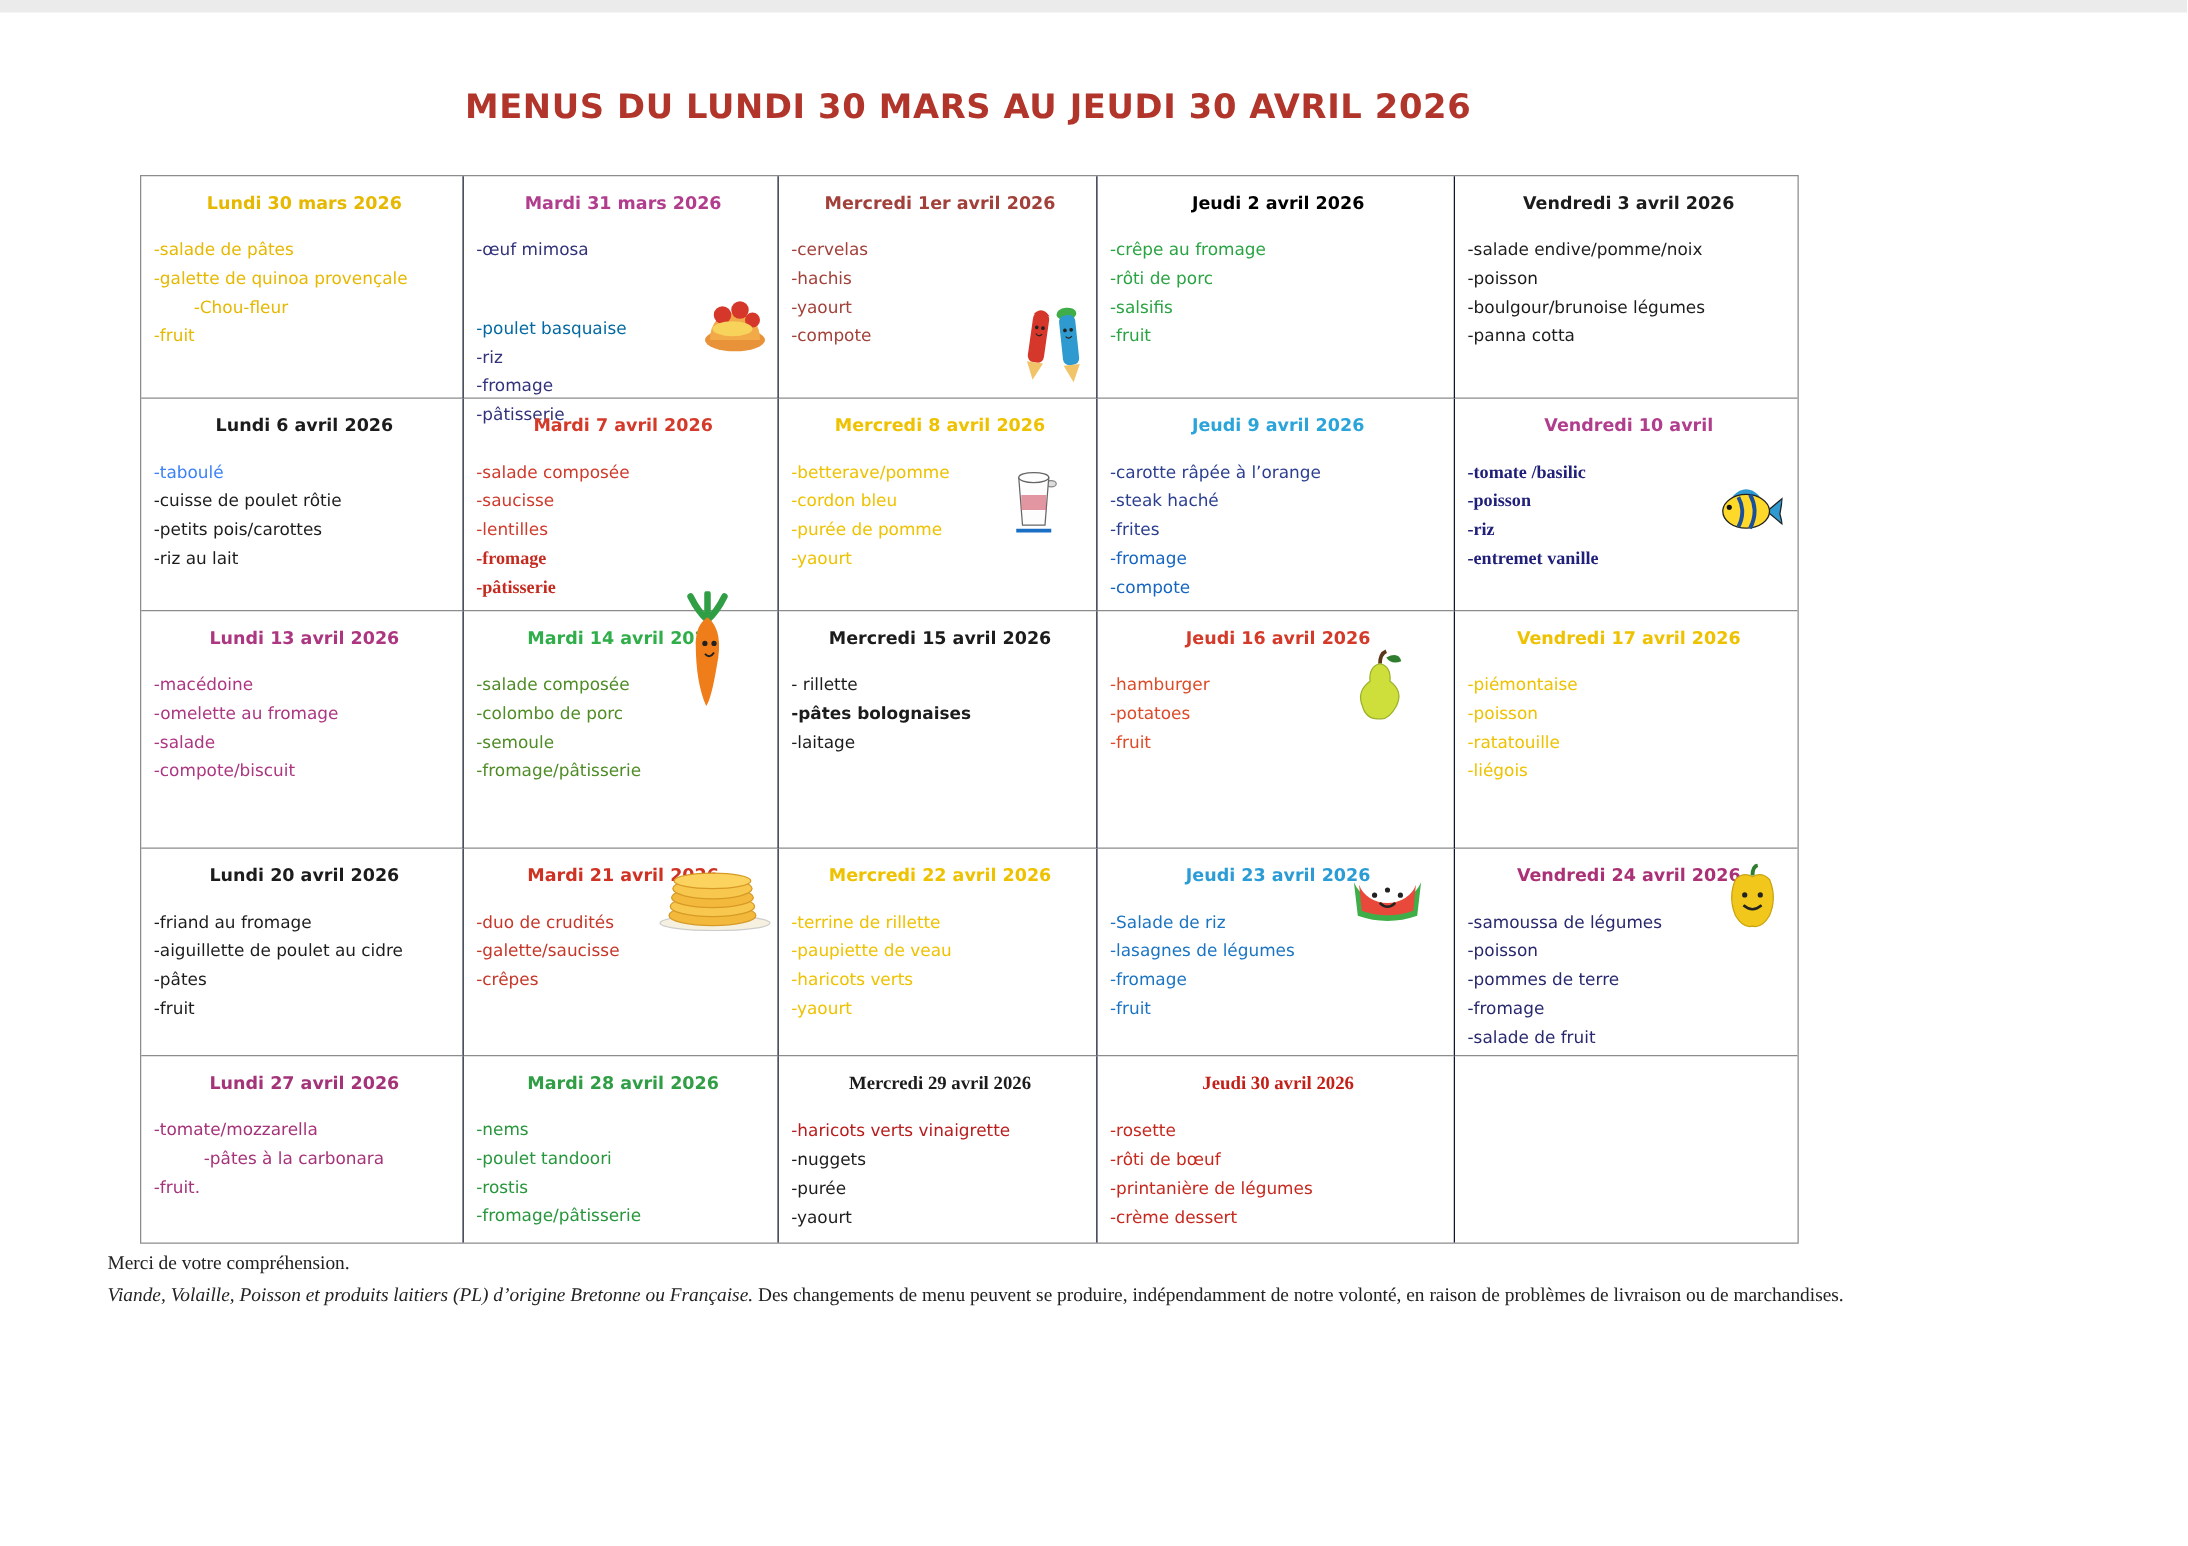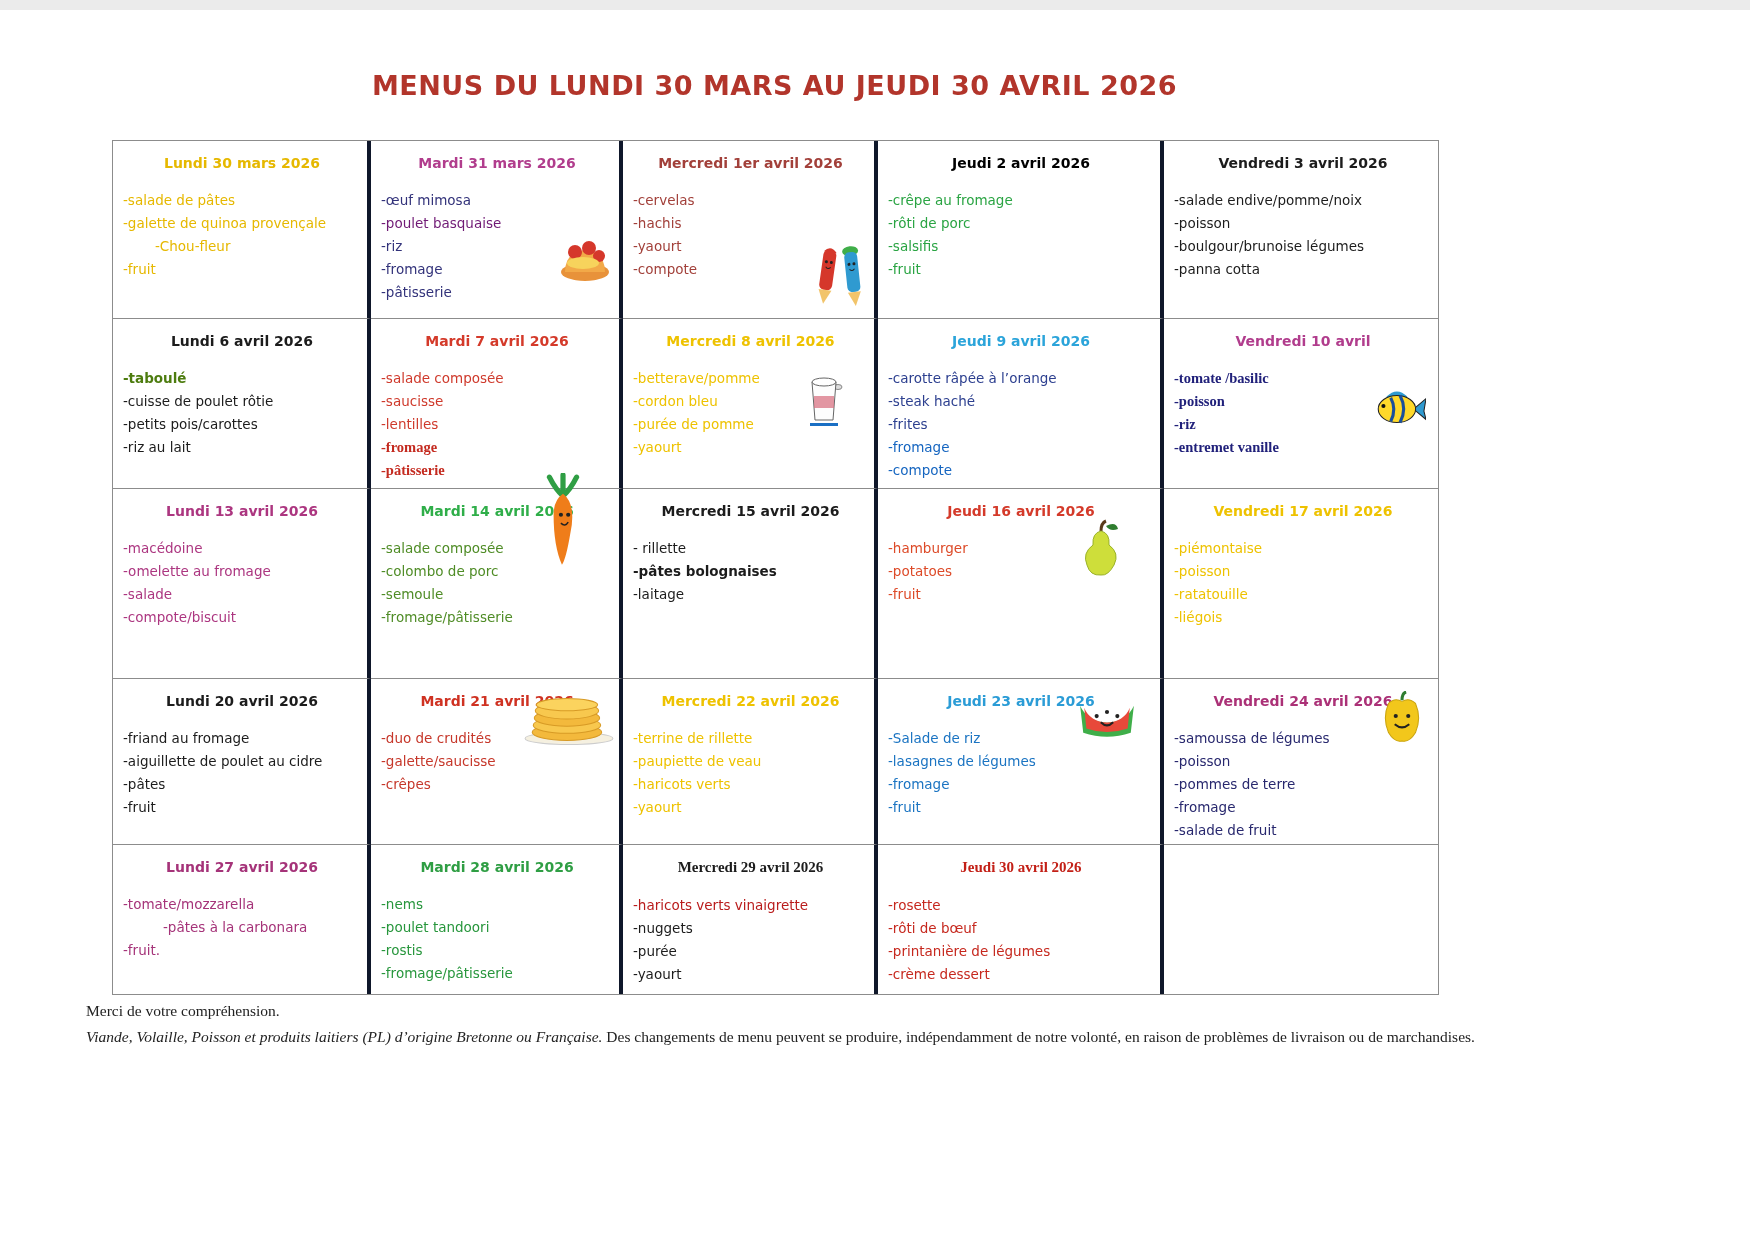--- a/index.html
+++ b/index.html
@@ -14,21 +14,21 @@
   }
   .menu-table {
     position:absolute; left:112px; top:140px;
     display:grid;
     grid-template-columns:258px 252px 255px 286px 274px;
     grid-template-rows:178px 170px 190px 166px 149px;
     border:1px solid #8c8c8c; background:#fff;
   }
   .cell {
     position:relative;
-    border-right:4px solid #0f172a; border-bottom:1px solid #8c8c8c;
+    border-right:1px solid #0f172a; border-bottom:1px solid #8c8c8c;
     padding:14px 6px 0 10px;
     box-sizing:border-box;
   }
   .cell:nth-child(5n) { border-right:none; }
   .cell:nth-child(n+21) { border-bottom:none; }
   .day-header { text-align:center; font-weight:bold; font-size:14px; white-space:nowrap; }
   .day-header.serif { font-family:"Liberation Serif", serif; font-size:15px; }
   .items { margin-top:18px; }
   .menu-item { font-size:13.5px; line-height:23px; white-space:nowrap; }
   .menu-item.serif-item { font-family:"Liberation Serif", serif; font-weight:bold; font-size:14.5px; }
@@ -62,21 +62,21 @@
           <div class="menu-item" style="color: rgb(230, 184, 0);">-salade de pâtes</div>
           <div class="menu-item" style="color: rgb(230, 184, 0);">-galette de quinoa provençale</div>
           <div class="menu-item" style="color: rgb(230, 184, 0); margin-left: 32px;">-Chou-fleur</div>
           <div class="menu-item" style="color: rgb(230, 184, 0);">-fruit</div>
         </div>
       </div>
       <div class="cell">
         <div class="day-header" style="color: rgb(177, 61, 141);">Mardi 31 mars 2026</div>
         <div class="items">
           <div class="menu-item" style="color: rgb(50, 50, 122);">-œuf mimosa</div>
-          <div class="menu-item" style="color: #701a75;">-poulet basquaise</div>
+          <div class="menu-item" style="color: #0369a1; margin-top: 40px;">-poulet basquaise</div>
           <div class="menu-item" style="color: rgb(50, 50, 122);">-riz</div>
           <div class="menu-item" style="color: rgb(50, 50, 122);">-fromage</div>
           <div class="menu-item" style="color: rgb(50, 50, 122);">-pâtisserie</div>
         </div>
         <div class="clipart img-tart">
           <svg width="52" height="48" viewBox="0 0 52 48">
             <ellipse cx="26" cy="38" rx="24" ry="9" fill="#e8923a"></ellipse>
             <path d="M6 38 Q6 18 26 16 Q46 18 46 38 Z" fill="#f2a948"></path>
             <circle cx="16" cy="18" r="7" fill="#d5372b"></circle>
             <circle cx="30" cy="14" r="7" fill="#d5372b"></circle>
@@ -128,21 +128,21 @@
         <div class="items">
           <div class="menu-item" style="color: rgb(28, 28, 28);">-salade endive/pomme/noix</div>
           <div class="menu-item" style="color: rgb(28, 28, 28);">-poisson</div>
           <div class="menu-item" style="color: rgb(28, 28, 28);">-boulgour/brunoise légumes</div>
           <div class="menu-item" style="color: rgb(28, 28, 28);">-panna cotta</div>
         </div>
       </div>
       <div class="cell">
         <div class="day-header" style="color: rgb(28, 28, 28);">Lundi 6 avril 2026</div>
         <div class="items">
-          <div class="menu-item" style="color: #4d7c0f; font-weight: bold;">-taboulé</div>
+          <div class="menu-item" style="color: #3b82f6;">-taboulé</div>
           <div class="menu-item" style="color: rgb(28, 28, 28);">-cuisse de poulet rôtie</div>
           <div class="menu-item" style="color: rgb(28, 28, 28);">-petits pois/carottes</div>
           <div class="menu-item" style="color: rgb(28, 28, 28);">-riz au lait</div>
         </div>
       </div>
       <div class="cell">
         <div class="day-header" style="color: rgb(212, 58, 42);">Mardi 7 avril 2026</div>
         <div class="items">
           <div class="menu-item" style="color: rgb(207, 58, 44);">-salade composée</div>
           <div class="menu-item" style="color: rgb(207, 58, 44);">-saucisse</div>

